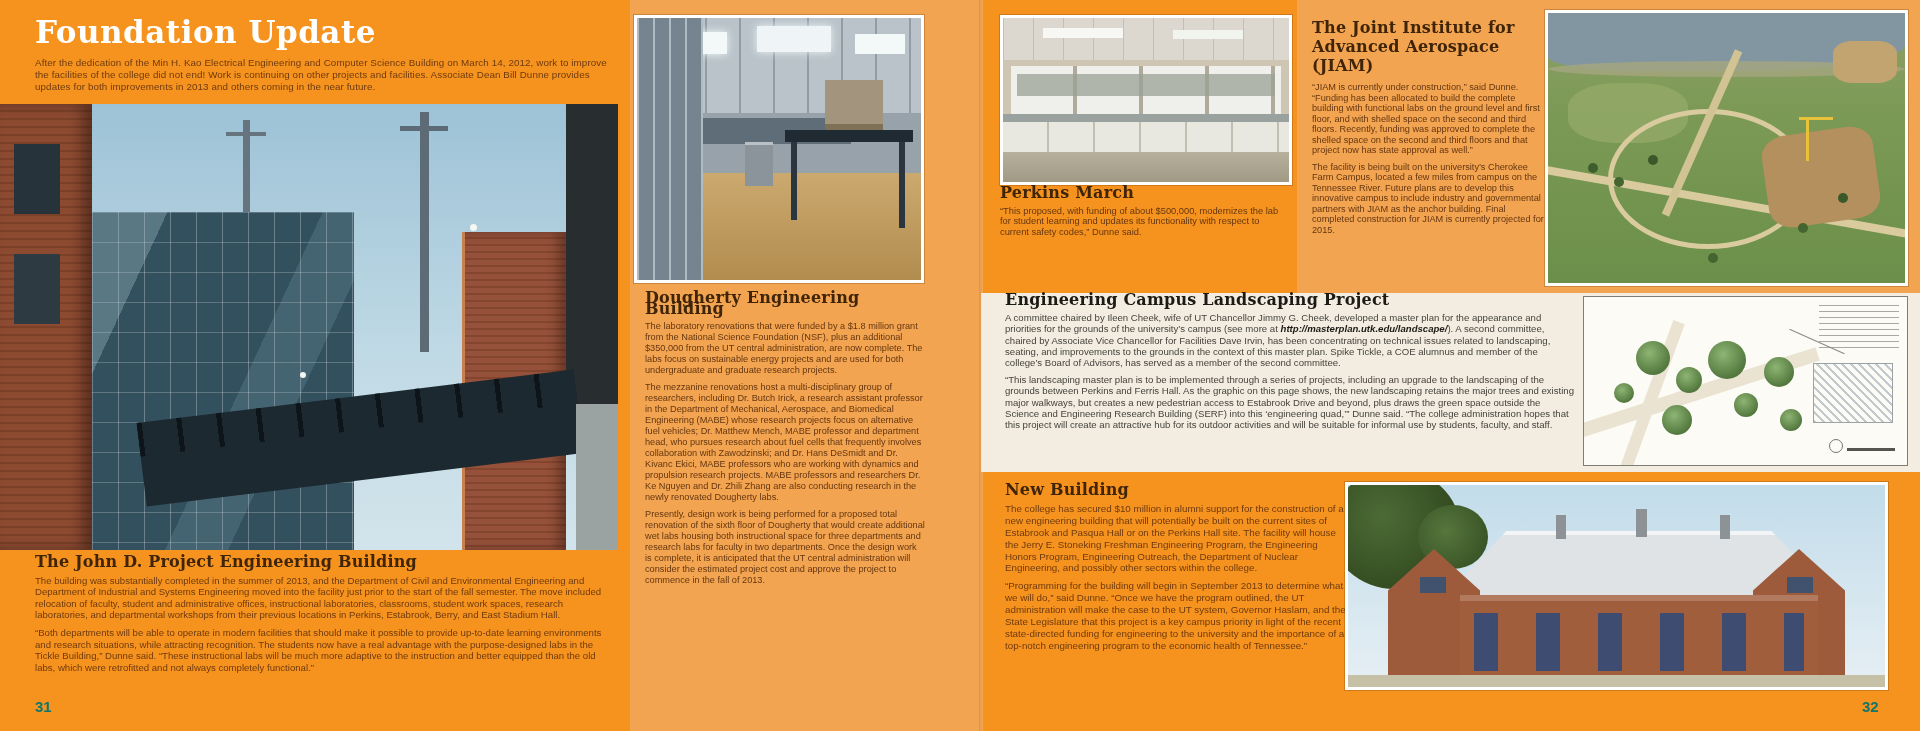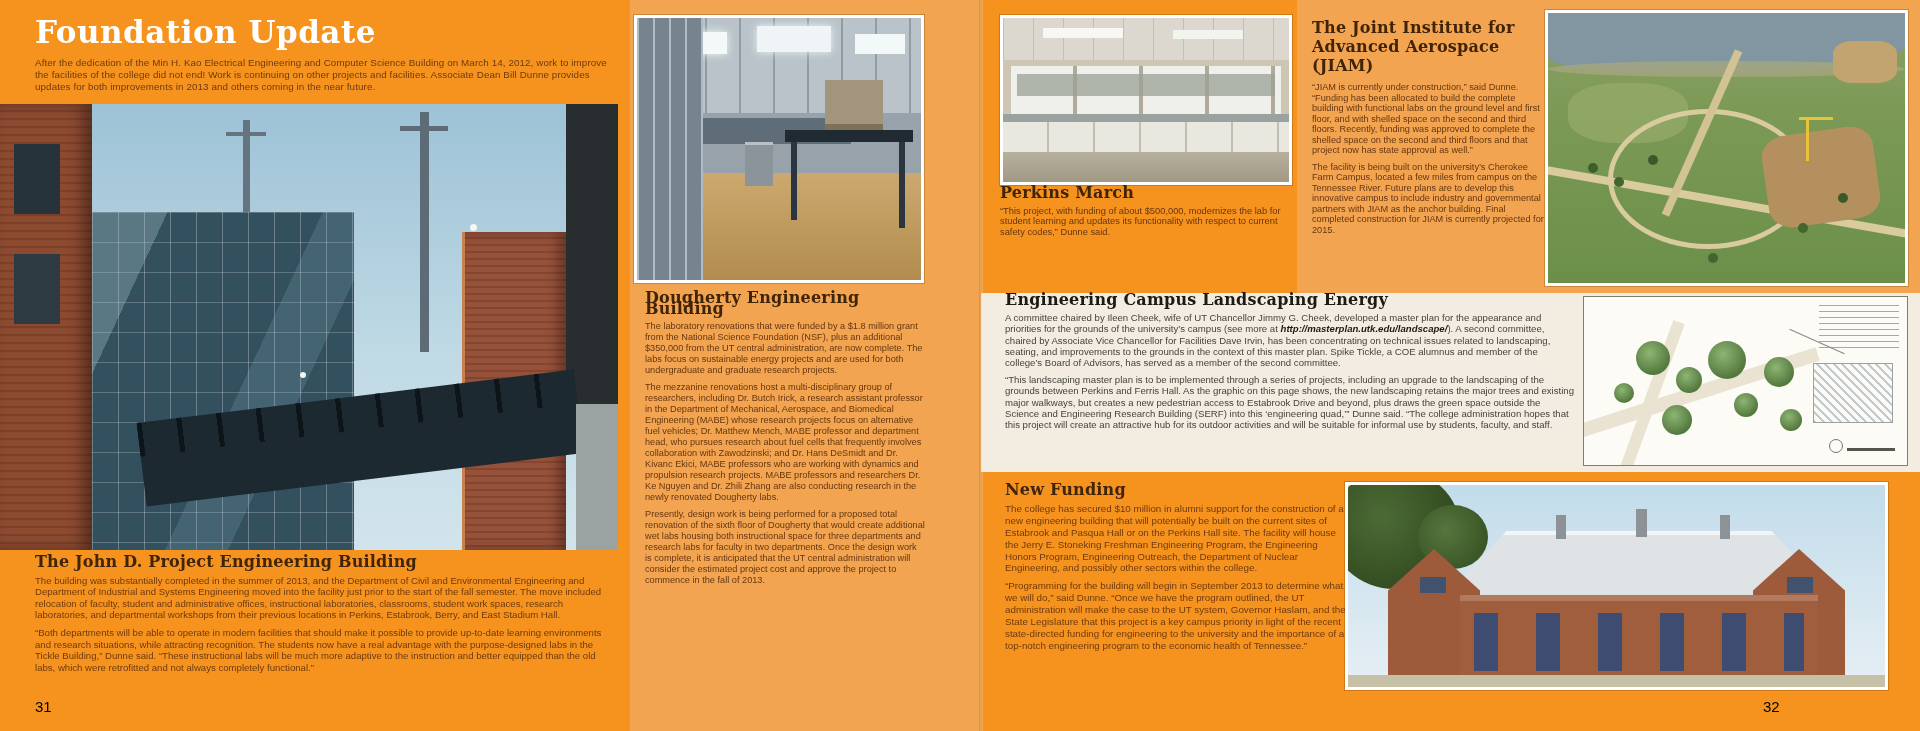--- a/index.html
+++ b/index.html
@@ -32,23 +32,23 @@
   .perkins-block{position:absolute;left:1000px;top:188px;width:288px;
                  font-size:9.3px;line-height:10.7px;color:#653610;}
   .jiam-block{position:absolute;left:1312px;top:18px;width:236px;
               font-size:9.2px;line-height:10.5px;color:#653610;}
   .jiam-block .h2{font-size:16px;line-height:19px;}
   .land-block{position:absolute;left:1005px;top:294px;width:572px;
               font-size:9.6px;line-height:11.2px;color:#45433D;}
   .land-link{font-weight:700;font-style:italic;color:#1C1A15;}
   .new-block{position:absolute;left:1005px;top:484px;width:345px;
              font-size:9.8px;line-height:11.9px;color:#6E3A0E;}
-  .pagenum{position:absolute;top:698px;margin:0;color:#000000;
-           font-size:15px;font-weight:400;}
-  .pagenum.p31{left:35px;} .pagenum.p32{left:1763px;}
+  .pagenum{position:absolute;top:698px;margin:0;color:#0f766e;
+           font-size:15px;font-weight:700;}
+  .pagenum.p31{left:35px;} .pagenum.p32{left:1862px;}
   
   .photo{position:absolute;border:3px solid #ffffff;overflow:hidden;
          box-shadow:0 0 0 1px rgba(90,45,0,.25);}
   .photo>div{position:absolute;}
   
   .t-photo{position:absolute;left:0;top:104px;width:618px;height:446px;overflow:hidden;}
   .t-photo>div{position:absolute;}
   .t-sky{inset:0;background:linear-gradient(180deg,#9DC2D6,#BFD9E5 55%,#D2E4EB);}
   .t-mast1{left:243px;top:16px;width:7px;height:215px;background:#66747F;}
   .t-arm1{left:226px;top:28px;width:40px;height:4px;background:#66747F;}
@@ -241,21 +241,21 @@
     <div class="p-wall"></div>
     <div class="p-hoods"></div>
     <div class="p-hoodglass"></div>
     <div class="p-counter"></div>
     <div class="p-cabinets"></div>
     <div class="p-floor"></div>
   </div>
 
   <div class="perkins-block body-txt">
     <h2 class="h2">Perkins March</h2>
-    <p>“This project, with funding of about $500,000, modernizes the lab for student learning and updates its functionality with respect to current safety codes,” Dunne said.</p>
+    <p>“This proposed, with funding of about $500,000, modernizes the lab for student learning and updates its functionality with respect to current safety codes,” Dunne said.</p>
   </div>
 
   <div class="jiam-block body-txt">
     <h2 class="h2">The Joint Institute for Advanced Aerospace (JIAM)</h2>
     <p>“JIAM is currently under construction,” said Dunne. “Funding has been allocated to build the complete building with functional labs on the ground level and first floor, and with shelled space on the second and third floors. Recently, funding was approved to complete the shelled space on the second and third floors and that project now has state approval as well.”</p>
     <p>The facility is being built on the university’s Cherokee Farm Campus, located a few miles from campus on the Tennessee River. Future plans are to develop this innovative campus to include industry and governmental partners with JIAM as the anchor building. Final completed construction for JIAM is currently projected for 2015.</p>
   </div>
 
   <div class="photo a-photo">
     <div class="a-base"></div>
@@ -266,21 +266,21 @@
     <div class="a-road2"></div>
     <div class="a-road3"></div>
     <div class="a-dirt"></div>
     <div class="a-dirt2"></div>
     <div class="a-trees"></div>
     <div class="a-crane"></div>
     <div class="a-cranearm"></div>
   </div>
 
   <div class="land-block body-txt">
-    <h2 class="h2 dark">Engineering Campus Landscaping Energy</h2>
+    <h2 class="h2 dark">Engineering Campus Landscaping Project</h2>
     <p><span>A committee chaired by Ileen Cheek, wife of UT Chancellor Jimmy G. Cheek, developed a master plan for the appearance and priorities for the grounds of the university’s campus (see more at </span><span class="land-link">http://masterplan.utk.edu/landscape/</span><span>). A second committee, chaired by Associate Vice Chancellor for Facilities Dave Irvin, has been concentrating on technical issues related to landscaping, seating, and improvements to the grounds in the context of this master plan. Spike Tickle, a COE alumnus and member of the college’s Board of Advisors, has served as a member of the second committee.</span></p>
     <p>“This landscaping master plan is to be implemented through a series of projects, including an upgrade to the landscaping of the grounds between Perkins and Ferris Hall. As the graphic on this page shows, the new landscaping retains the major trees and existing major walkways, but creates a new pedestrian access to Estabrook Drive and beyond, plus draws the green space outside the Science and Engineering Research Building (SERF) into this ‘engineering quad,’” Dunne said. “The college administration hopes that this project will create an attractive hub for its outdoor activities and will be suitable for informal use by students, faculty, and staff.</p>
   </div>
 
   <div class="plan">
     <div class="pl-path1"></div>
     <div class="pl-path2"></div>
     <div class="pl-tree pl-t1"></div>
     <div class="pl-tree pl-t2"></div>
     <div class="pl-tree pl-t3"></div>
@@ -290,21 +290,21 @@
     <div class="pl-tree pl-t7"></div>
     <div class="pl-tree pl-t8"></div>
     <div class="pl-hatch"></div>
     <div class="pl-notes"></div>
     <div class="pl-leader"></div>
     <div class="pl-compass"></div>
     <div class="pl-scale"></div>
   </div>
 
   <div class="new-block body-txt">
-    <h2 class="h2">New Funding</h2>
+    <h2 class="h2">New Building</h2>
     <p>The college has secured $10 million in alumni support for the construction of a new engineering building that will potentially be built on the current sites of Estabrook and Pasqua Hall or on the Perkins Hall site. The facility will house the Jerry E. Stoneking Freshman Engineering Program, the Engineering Honors Program, Engineering Outreach, the Department of Nuclear Engineering, and possibly other sectors within the college.</p>
     <p>“Programming for the building will begin in September 2013 to determine what we will do,” said Dunne. “Once we have the program outlined, the UT administration will make the case to the UT system, Governor Haslam, and the State Legislature that this project is a key campus priority in light of the recent state-directed funding for engineering to the university and the importance of a top-notch engineering program to the economic health of Tennessee.”</p>
   </div>
 
   <div class="photo n-photo">
     <div class="n-sky"></div>
     <div class="n-treeL"></div>
     <div class="n-treeL2"></div>
     <div class="n-roof"></div>
     <div class="n-chim1"></div>

